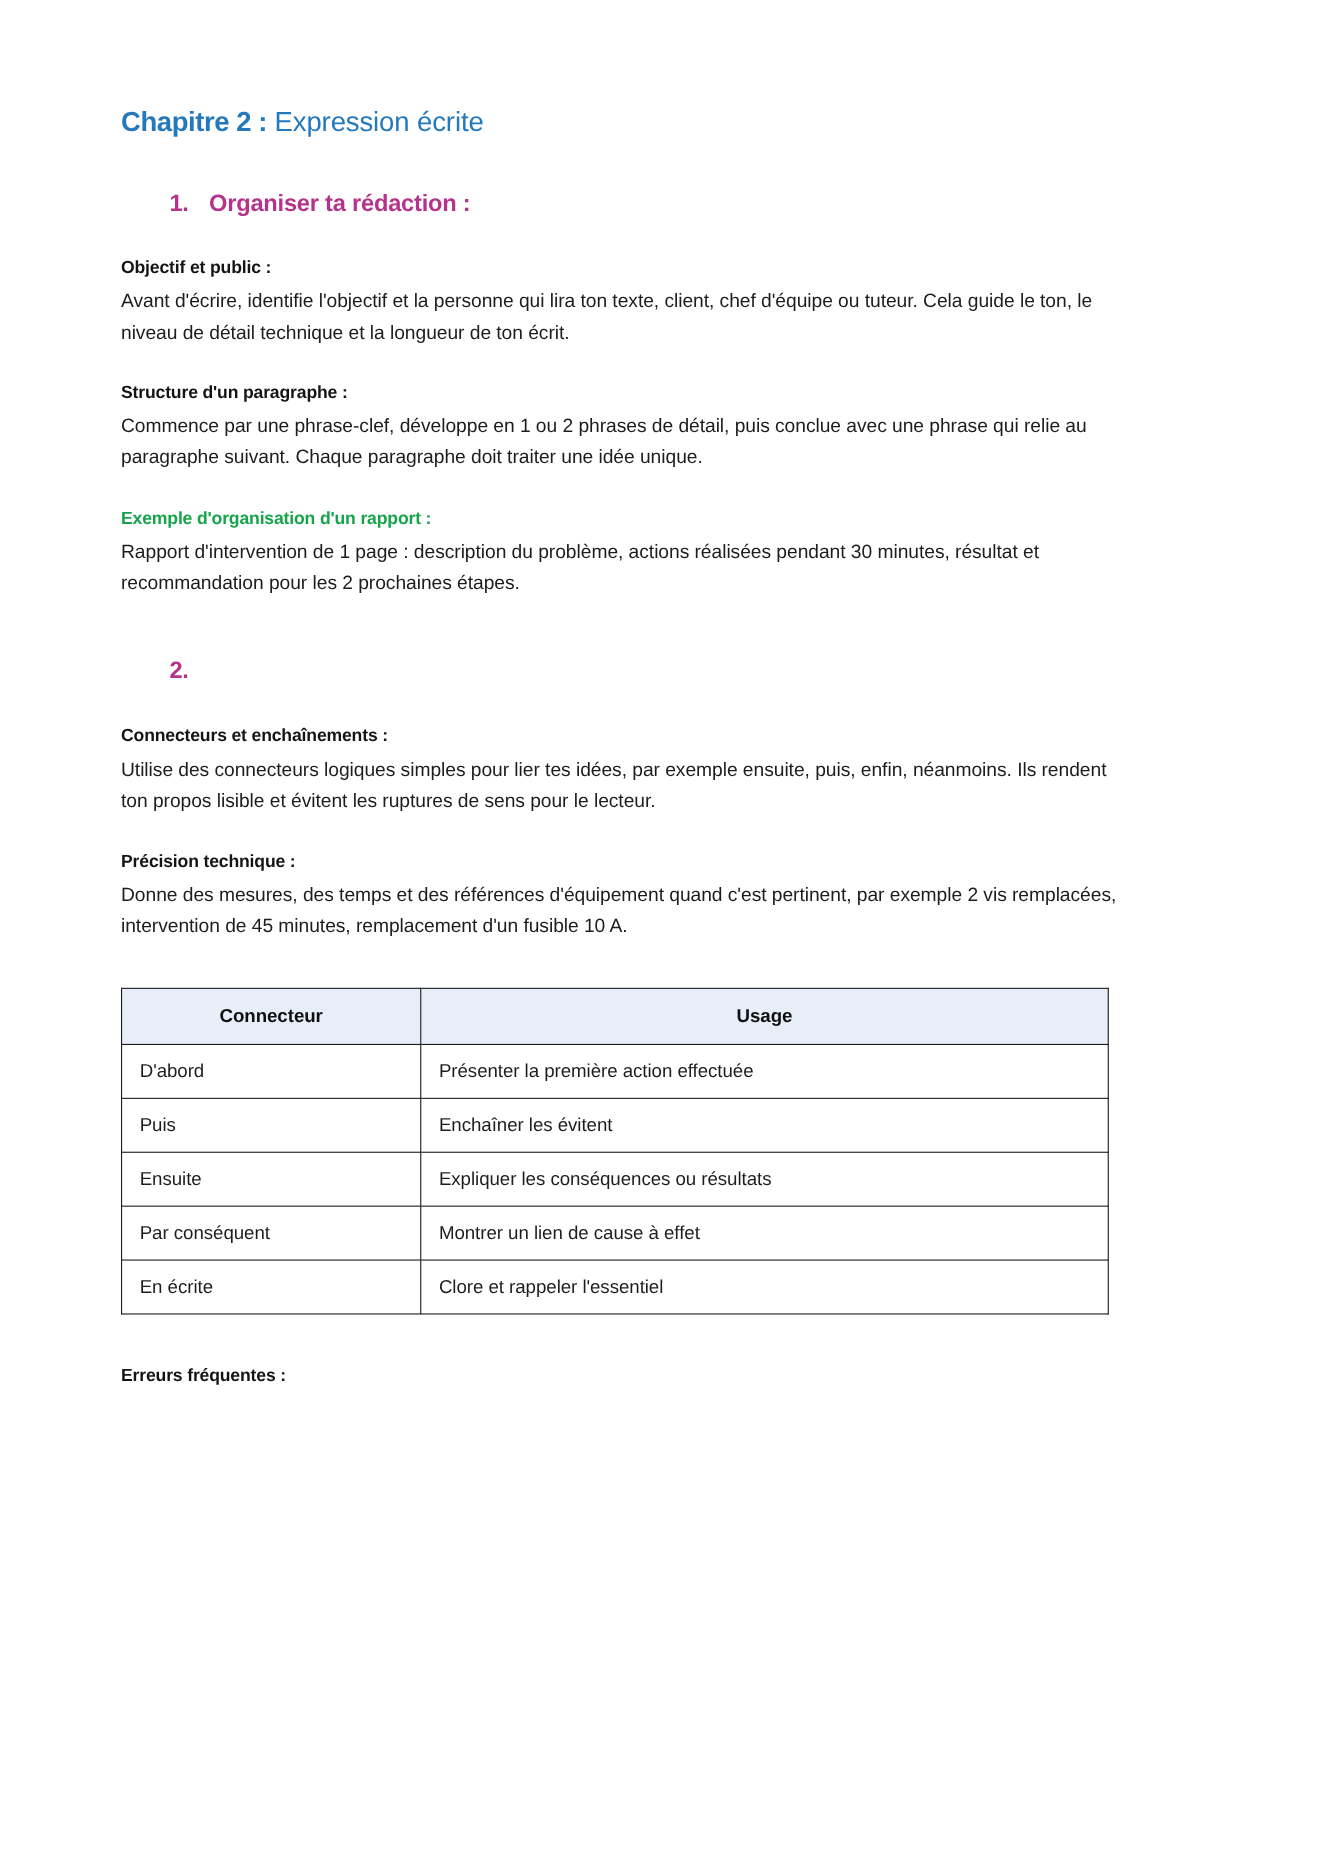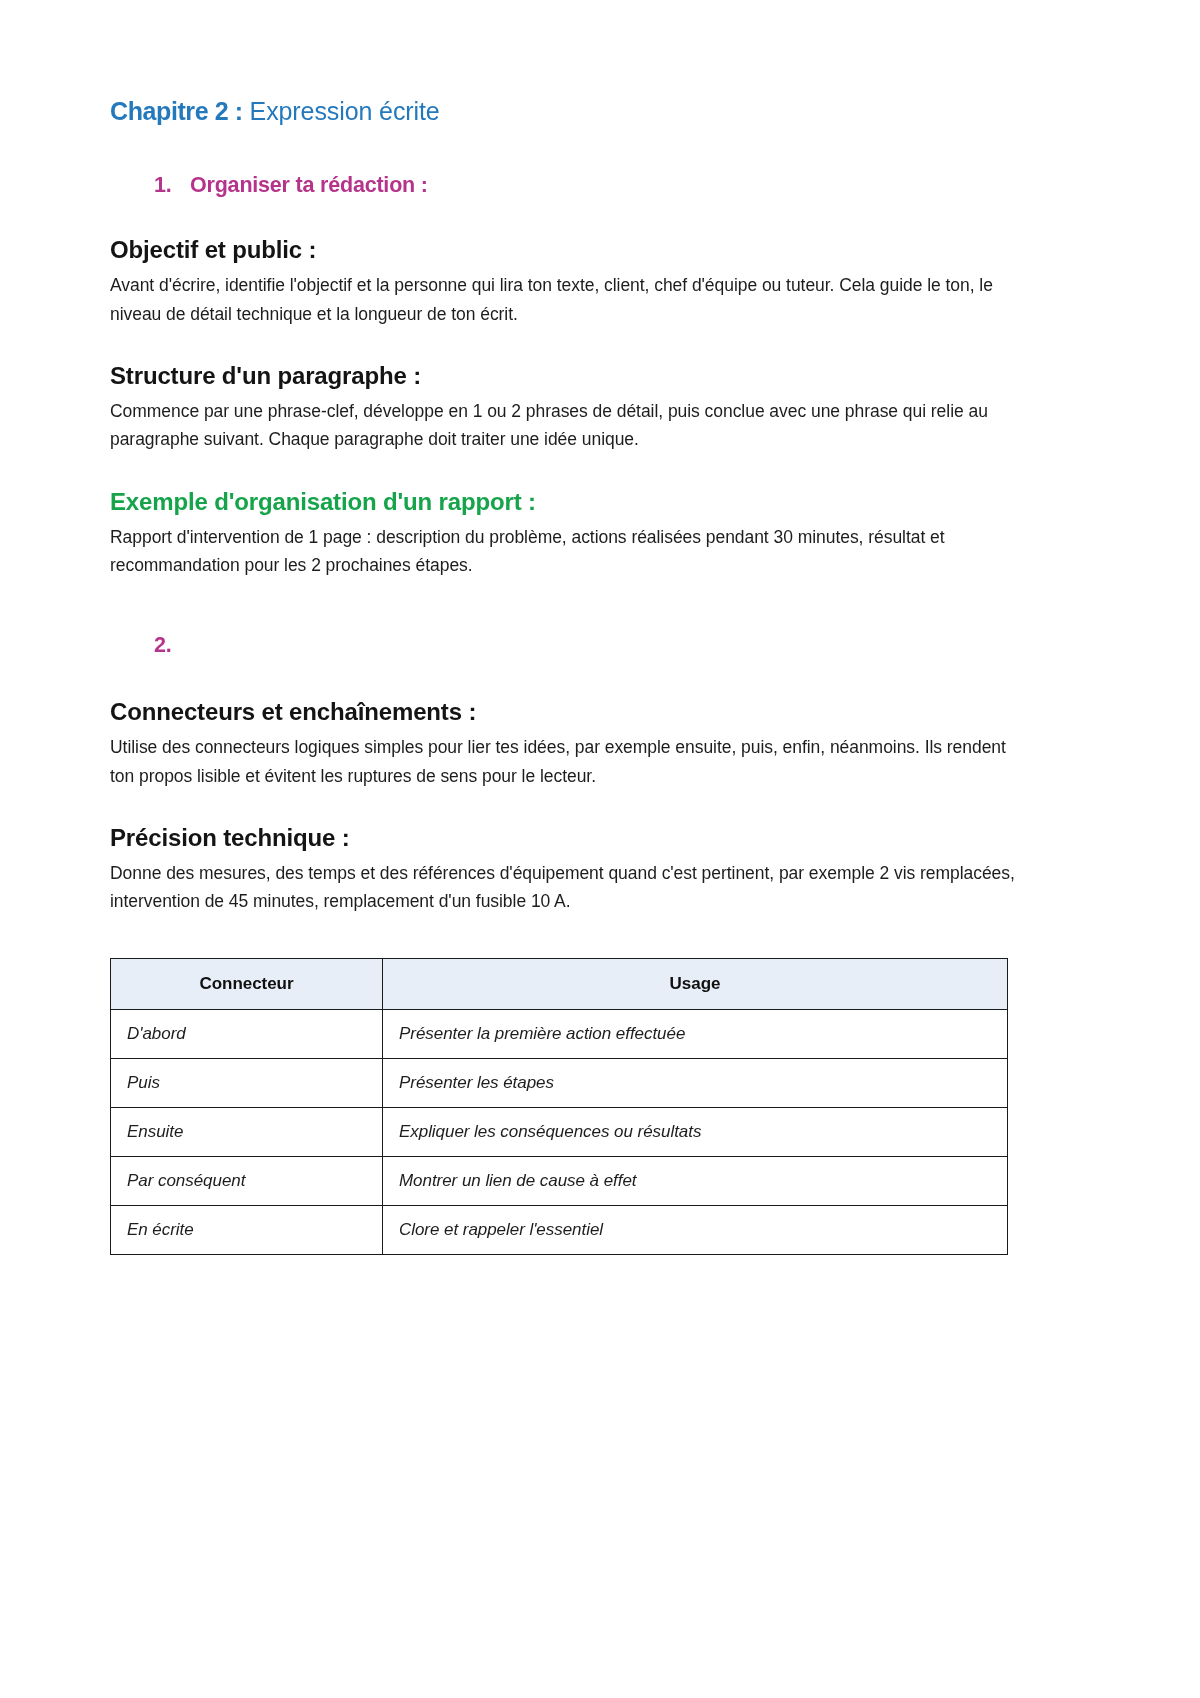--- a/index.html
+++ b/index.html
@@ -59,21 +59,21 @@
     margin-top: 54px;
     margin-bottom: 36px;
   }
 
   
   .block {
     margin: 0 0 30px 0;
   }
   .block-title {
     font-weight: 700;
-    font-size: 24px;
+    font-size: 16px;
     line-height: 1.5;
     color: #141414;
     margin: 18px 0 3px 0;
     letter-spacing: -0.15px;
   }
   .block-title.accent-green {
     color: #16a44b;
   }
   .block-body {
     font-size: 17.5px;
@@ -102,21 +102,20 @@
     font-weight: 700;
     text-align: center;
     padding: 15px 10px;
     color: #101010;
   }
   .connector-table td {
     padding: 13px 16px;
     text-align: left;
     color: #1d1d1d;
     height: 22px;
-    font-style: italic;
   }
   .connector-table col.col-connector { width: 272px; }
   .connector-table col.col-usage { width: 625px; }
 
   .footer-block {
     margin-top: 6px;
   }
 </style>
 </head>
 <body>
@@ -174,31 +173,34 @@
         <th>Usage</th>
       </tr>
     </thead>
     <tbody>
       <tr>
         <td>D'abord</td>
         <td>Présenter la première action effectuée</td>
       </tr>
       <tr>
         <td>Puis</td>
-        <td>Présenter les étapes</td>
+        <td>Enchaîner les évitent</td>
       </tr>
       <tr>
         <td>Ensuite</td>
         <td>Expliquer les conséquences ou résultats</td>
       </tr>
       <tr>
         <td>Par conséquent</td>
         <td>Montrer un lien de cause à effet</td>
       </tr>
       <tr>
         <td>En écrite</td>
         <td>Clore et rappeler l'essentiel</td>
       </tr>
     </tbody>
   </table>
 
+  <div class="block footer-block">
+    <p class="block-title">Erreurs fréquentes :</p>
+  </div>
 
 </div>
 
 </body></html>

